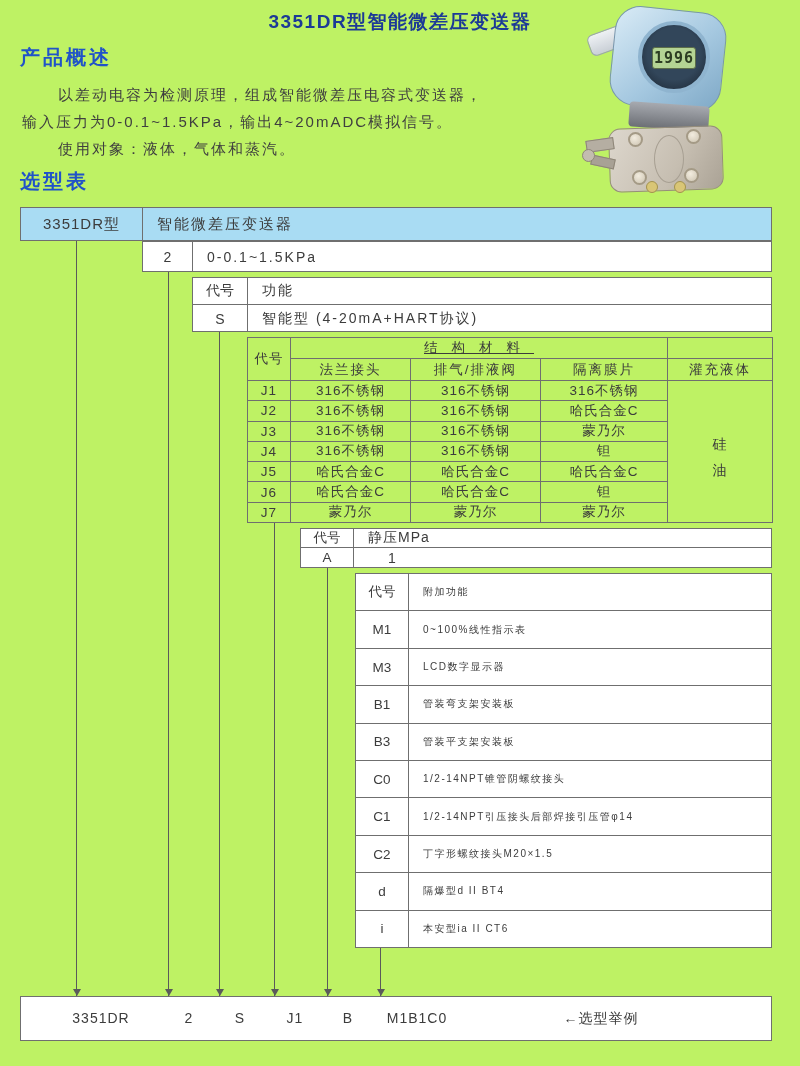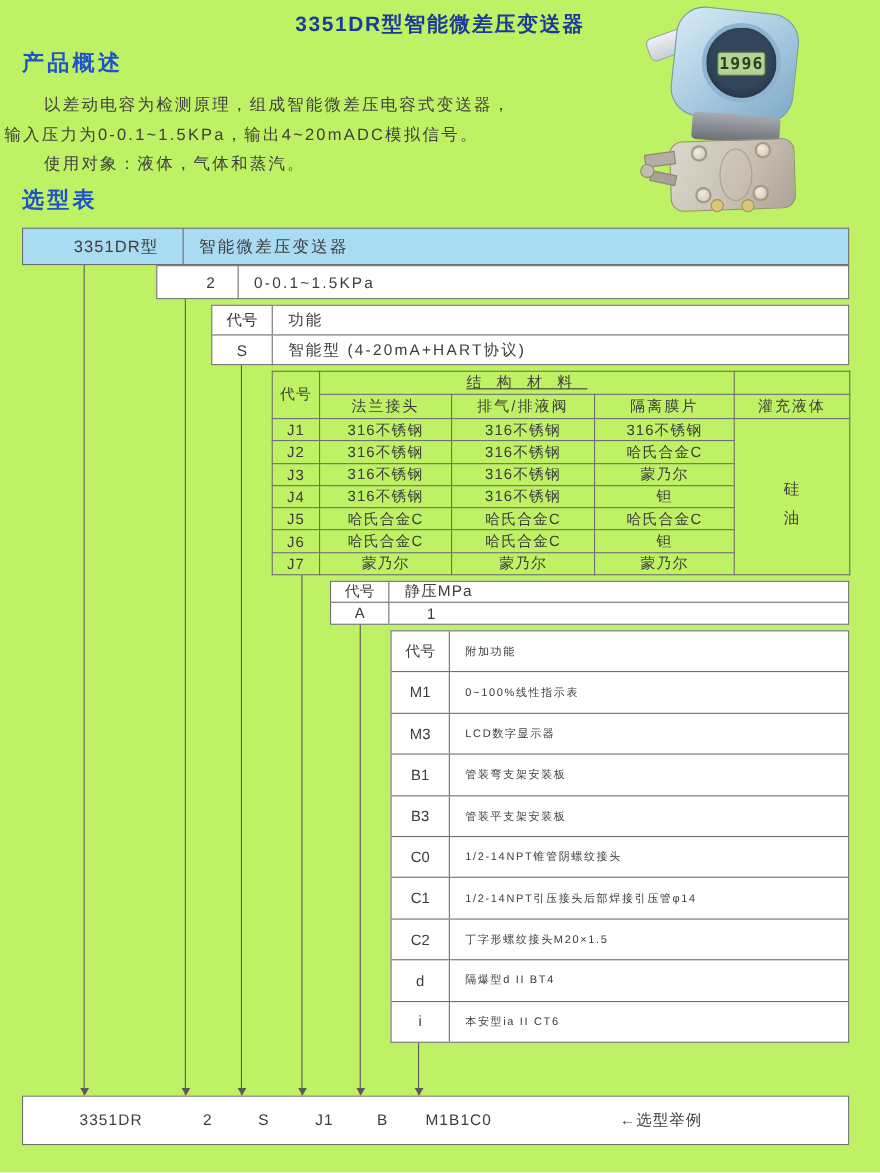--- a/index.html
+++ b/index.html
@@ -6,21 +6,21 @@
   html,body { background:#ffffff; }
   body { font-family:"Liberation Sans","DejaVu Sans",sans-serif; color:#3c3c3c; }
   .page { position:relative; width:800px; height:1066px; background:#bef264; overflow:hidden; }
 
   .title { position:absolute; left:0; width:800px; top:9px; text-align:center;
            font-size:19px; font-weight:bold; letter-spacing:1.5px; color:#1c3a96; }
   .h1 { position:absolute; left:20px; font-size:20px; font-weight:bold;
         letter-spacing:3px; color:#2053c8; }
   .h1.ov { top:44px; }
   .h1.sel { top:168px; }
-  .para { position:absolute; left:4px; width:540px; font-size:15px;
+  .para { position:absolute; left:22px; width:540px; font-size:15px;
           letter-spacing:2px; color:#3f3f3f; }
   .p1 { top:86px; padding-left:36px; }
   .p2 { top:113px; }
   .p3 { top:140px; padding-left:36px; }
 
   
   .photo { position:absolute; left:582px; top:3px; width:175px; height:195px; }
   .photo .gland { position:absolute; left:6px; top:26px; width:42px; height:22px;
      background:linear-gradient(180deg,#eef1f4,#c9cfd6); border:1px solid #9aa5ae;
      border-radius:6px; transform:rotate(-20deg); }
@@ -52,21 +52,21 @@
   .photo .yb1 { left:64px; top:178px; } .photo .yb2 { left:92px; top:178px; }
   .photo .fit1 { position:absolute; left:4px; top:136px; width:28px; height:12px;
      background:#b5aea2; border:1px solid #8e8678; transform:rotate(-8deg); }
   .photo .fit2 { position:absolute; left:9px; top:154px; width:24px; height:10px;
      background:#a8a195; border:1px solid #8e8678; transform:rotate(12deg); }
   .photo .fit3 { position:absolute; left:0px; top:146px; width:13px; height:13px;
      border-radius:50%; background:#c3bcb0; border:1px solid #8e8678; }
 
   
   .box { position:absolute; border:1px solid #6f6f6f; background:#fff; font-size:14px; }
-  .row { display:flex; align-items:center; height:100%;margin-left:24px; }
+  .row { display:flex; align-items:center; height:100%; }
   .cell { display:flex; align-items:center; height:100%; }
   .codecell { justify-content:center; border-right:1px solid #6f6f6f; flex:none; }
   .valcell { flex:1; padding-left:14px; letter-spacing:2px; }
 
   .l1 { left:20px; top:207px; width:752px; height:34px; background:#a9dcf3; font-size:15px; }
   .l1 .codecell { width:122px; letter-spacing:1px; }
   .l2 { left:142px; top:241px; width:630px; height:31px; }
   .l2 .codecell { width:50px; }
   .l3 { left:192px; top:277px; width:580px; height:55px; }
   .l3 .r { height:27px; display:flex; }

